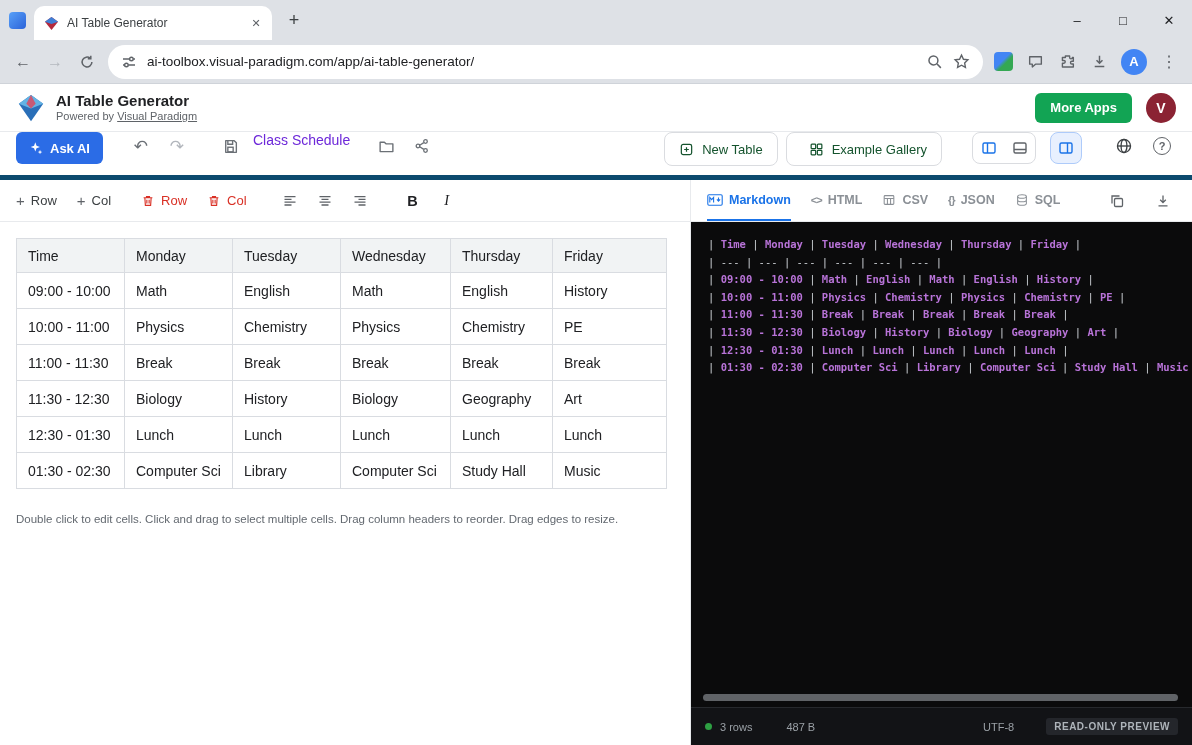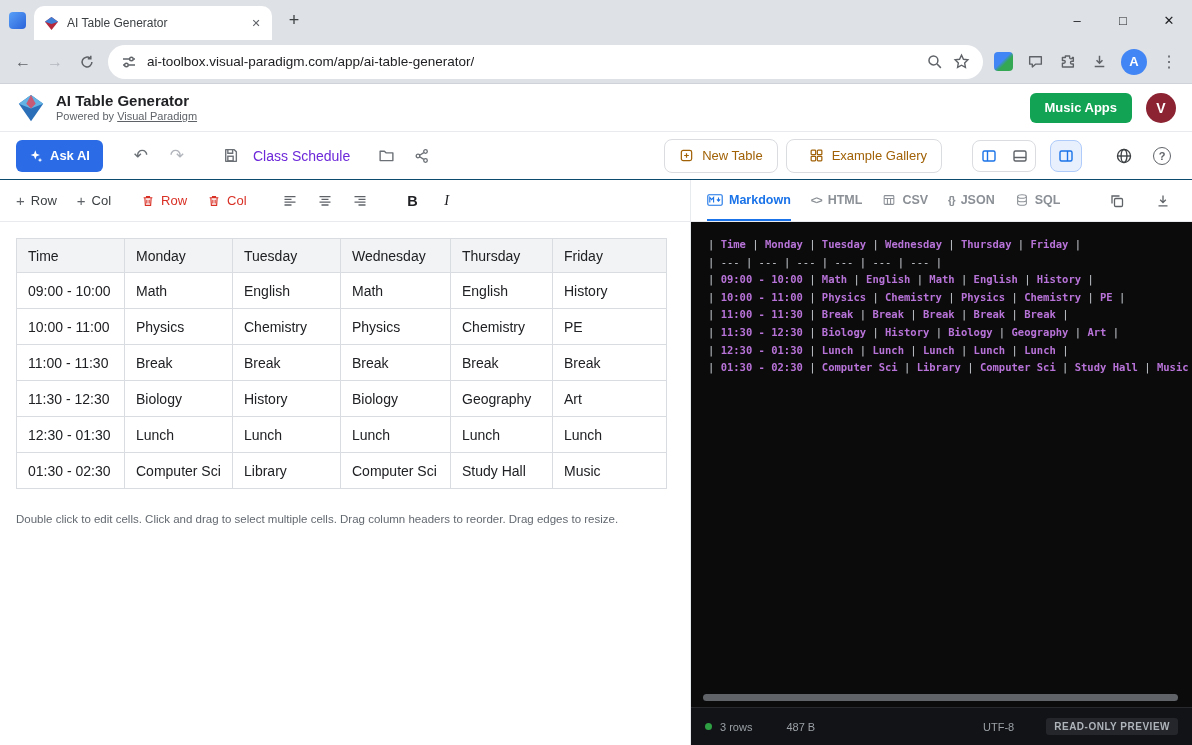--- a/index.html
+++ b/index.html
@@ -38,28 +38,28 @@
   .logo { width:30px; height:30px; margin-right:10px; flex:none; }
   .apptitle { font-size:15px; font-weight:700; color:#202124; line-height:17px; }
   .powered { font-size:11px; color:#5f6368; line-height:14px; }
   .powered .link { text-decoration:underline; cursor:pointer; }
   .moreapps { height:30px; background:#12a454; color:#fff; font-size:13px; font-weight:600; border-radius:6px;
               padding:0 15px; display:flex; align-items:center; margin-right:14px; }
   .uavatar { width:30px; height:30px; border-radius:50%; background:#8b2333; color:#fff; font-size:14px; font-weight:700;
              display:flex; align-items:center; justify-content:center; }
 
   
-  .apptoolbar { height:48px; background:#fff; border-bottom:1px solid #0c4a6e; display:flex; align-items:center; padding:0 16px; flex:none; }
+  .apptoolbar { height:48px; background:#fff; border-bottom:5px solid #0c4a6e; display:flex; padding:0 16px; flex:none; }
   .askai { height:32px; background:#2b6ce6; color:#fff; border-radius:6px; display:flex; align-items:center; gap:7px;
            padding:0 13px; font-size:13px; font-weight:600; }
   .tbicon { width:28px; height:28px; display:flex; align-items:center; justify-content:center; color:#6b7076; font-size:17px; }
   .tbicon.dim { color:#b2b6bc; }
   .docname { font-size:14px; color:#6d28d9; margin:0 8px; }
   .btn-outline { height:34px; border:1px solid #dadce0; border-radius:8px; background:#fff; display:flex; align-items:center;
-                 gap:8px; padding:0 14px; font-size:13px; color:#a16207; font-weight:500; }
+                 gap:8px; padding:0 14px; font-size:13px; color:#14532d; font-weight:500; }
   .seg { display:flex; border:1px solid #dadce0; border-radius:8px; overflow:hidden; height:32px; }
   .segbtn { width:31px; display:flex; align-items:center; justify-content:center; color:#5f6368; }
   .segbtn.active { color:#1a73e8; }
   .paneltoggle { width:32px; height:32px; border:1px solid #aecbfa; background:#e8f0fe; border-radius:8px;
                  display:flex; align-items:center; justify-content:center; color:#1a73e8; }
   .helpcircle { width:18px; height:18px; border:1.4px solid #5f6368; border-radius:50%; color:#5f6368;
                 display:flex; align-items:center; justify-content:center; font-size:11px; font-weight:700; }
 
   
   .main { flex:1; display:flex; min-height:0; }
@@ -189,21 +189,21 @@
           <polygon points="16,2 29,11.5 16,30 3,11.5" fill="#2a6fb8"></polygon>
           <polygon points="16,2 29,11.5 16,16.5 3,11.5" fill="#63b3e4"></polygon>
           <polygon points="11,11.5 16,2 21,11.5 16,16.5" fill="#d84a62" opacity="0.85"></polygon>
         </svg>
     </span>
     <div>
       <div class="apptitle">AI Table Generator</div>
       <div class="powered"><span>Powered by </span><span class="link">Visual Paradigm</span></div>
     </div>
     <span class="grow"></span>
-    <div class="moreapps">Music Apps</div>
+    <div class="moreapps">More Apps</div>
     <div class="uavatar">V</div>
   </div>
 
   <div class="apptoolbar">
     <div class="askai">
       <span>
         <svg width="14" height="14" viewBox="0 0 16 16">
             <path fill="#fff" d="M7.2 1.5l1.4 3.9 3.9 1.4-3.9 1.4-1.4 3.9-1.4-3.9-3.9-1.4 3.9-1.4z"></path>
             <path fill="#fff" d="M12.6 10l.7 1.9 1.9.7-1.9.7-.7 1.9-.7-1.9-1.9-.7 1.9-.7z"></path>
           </svg>

